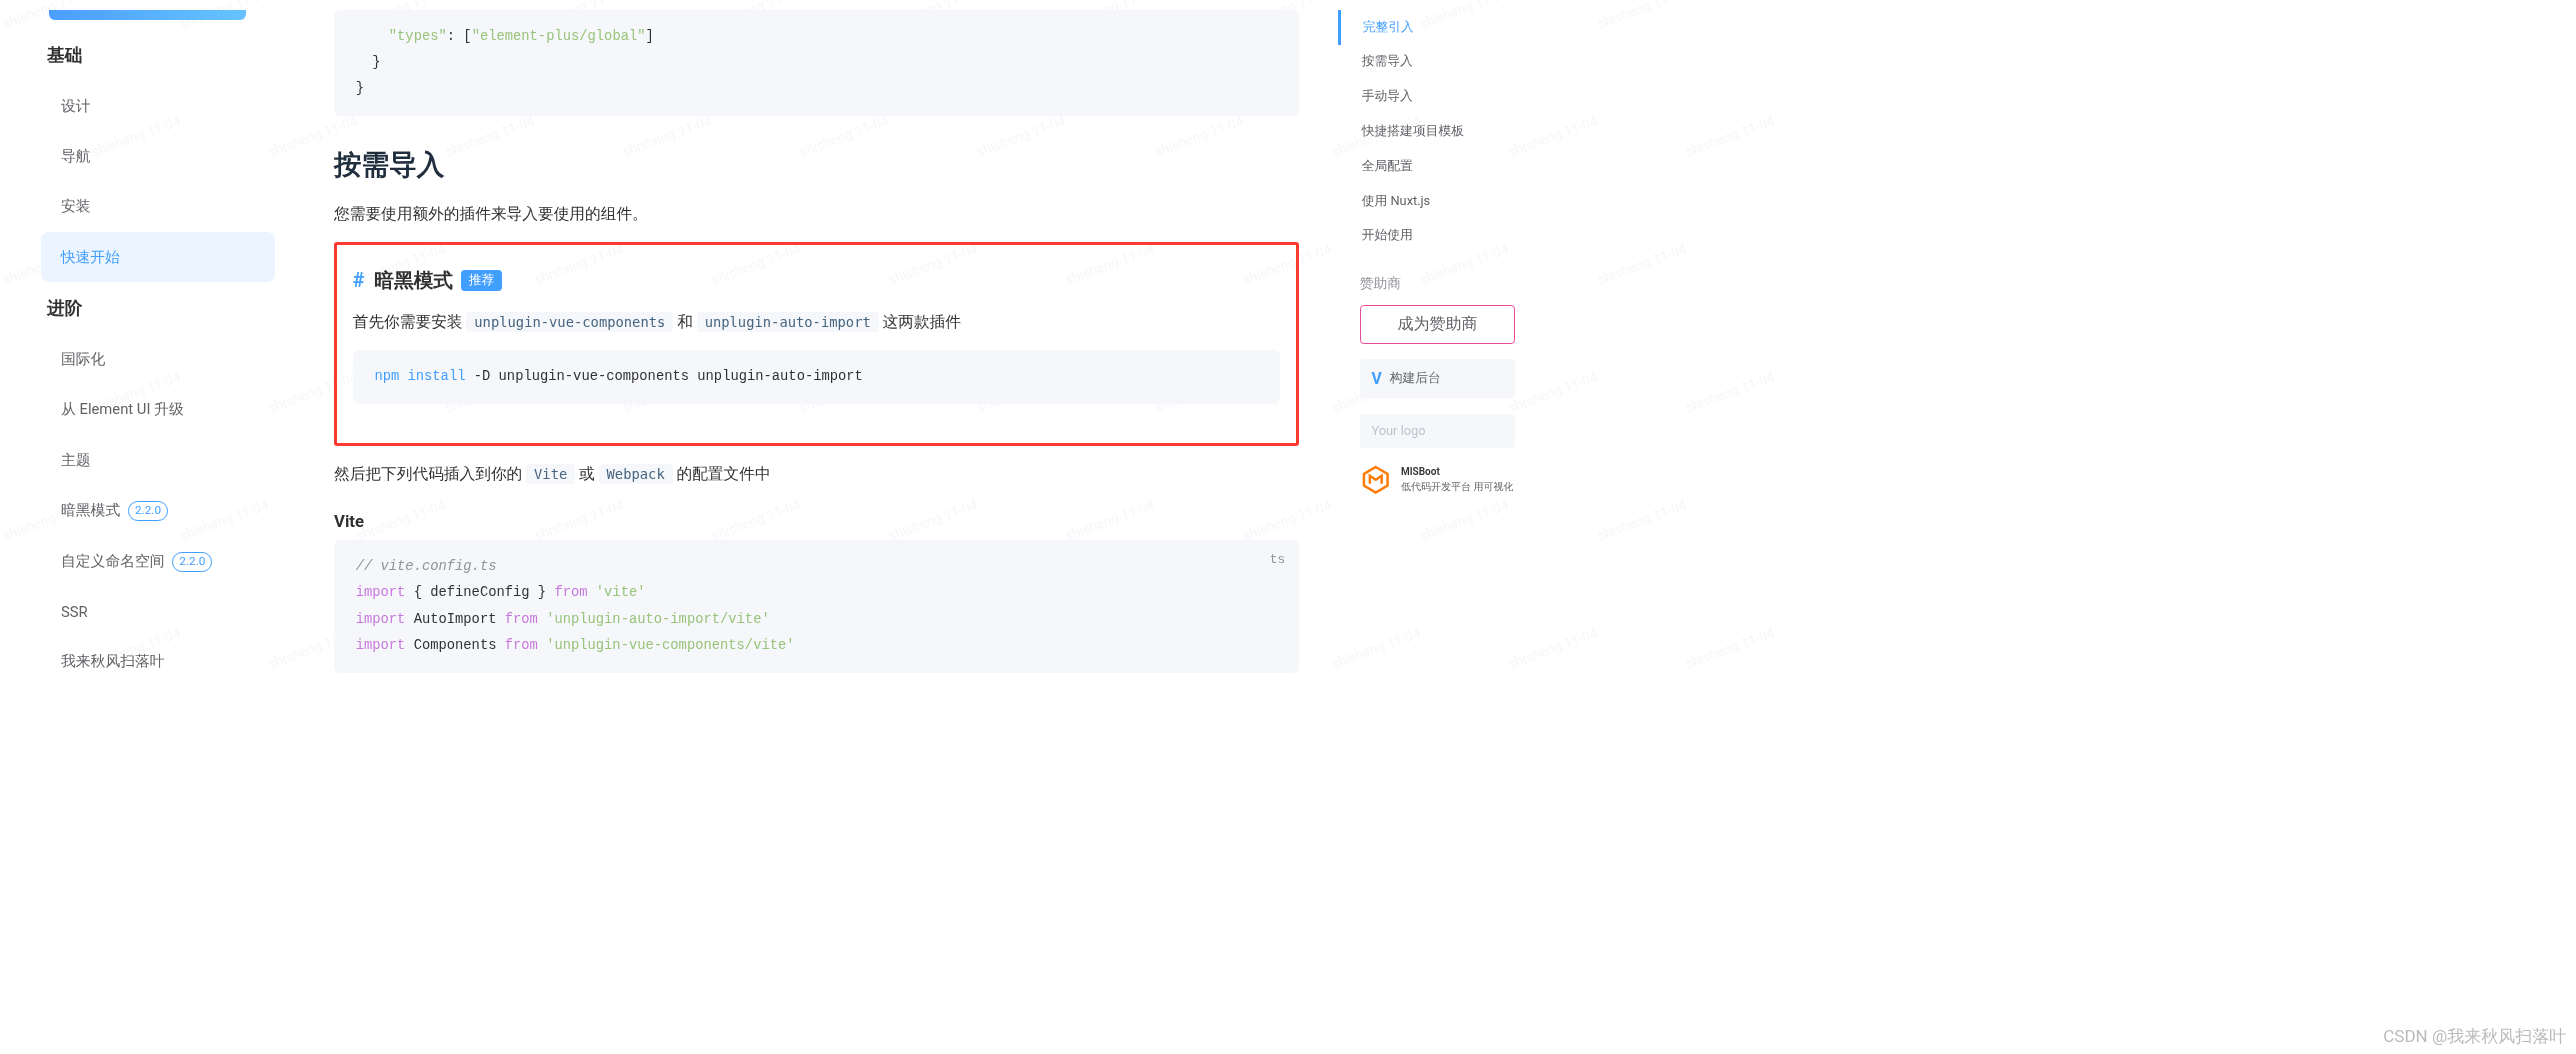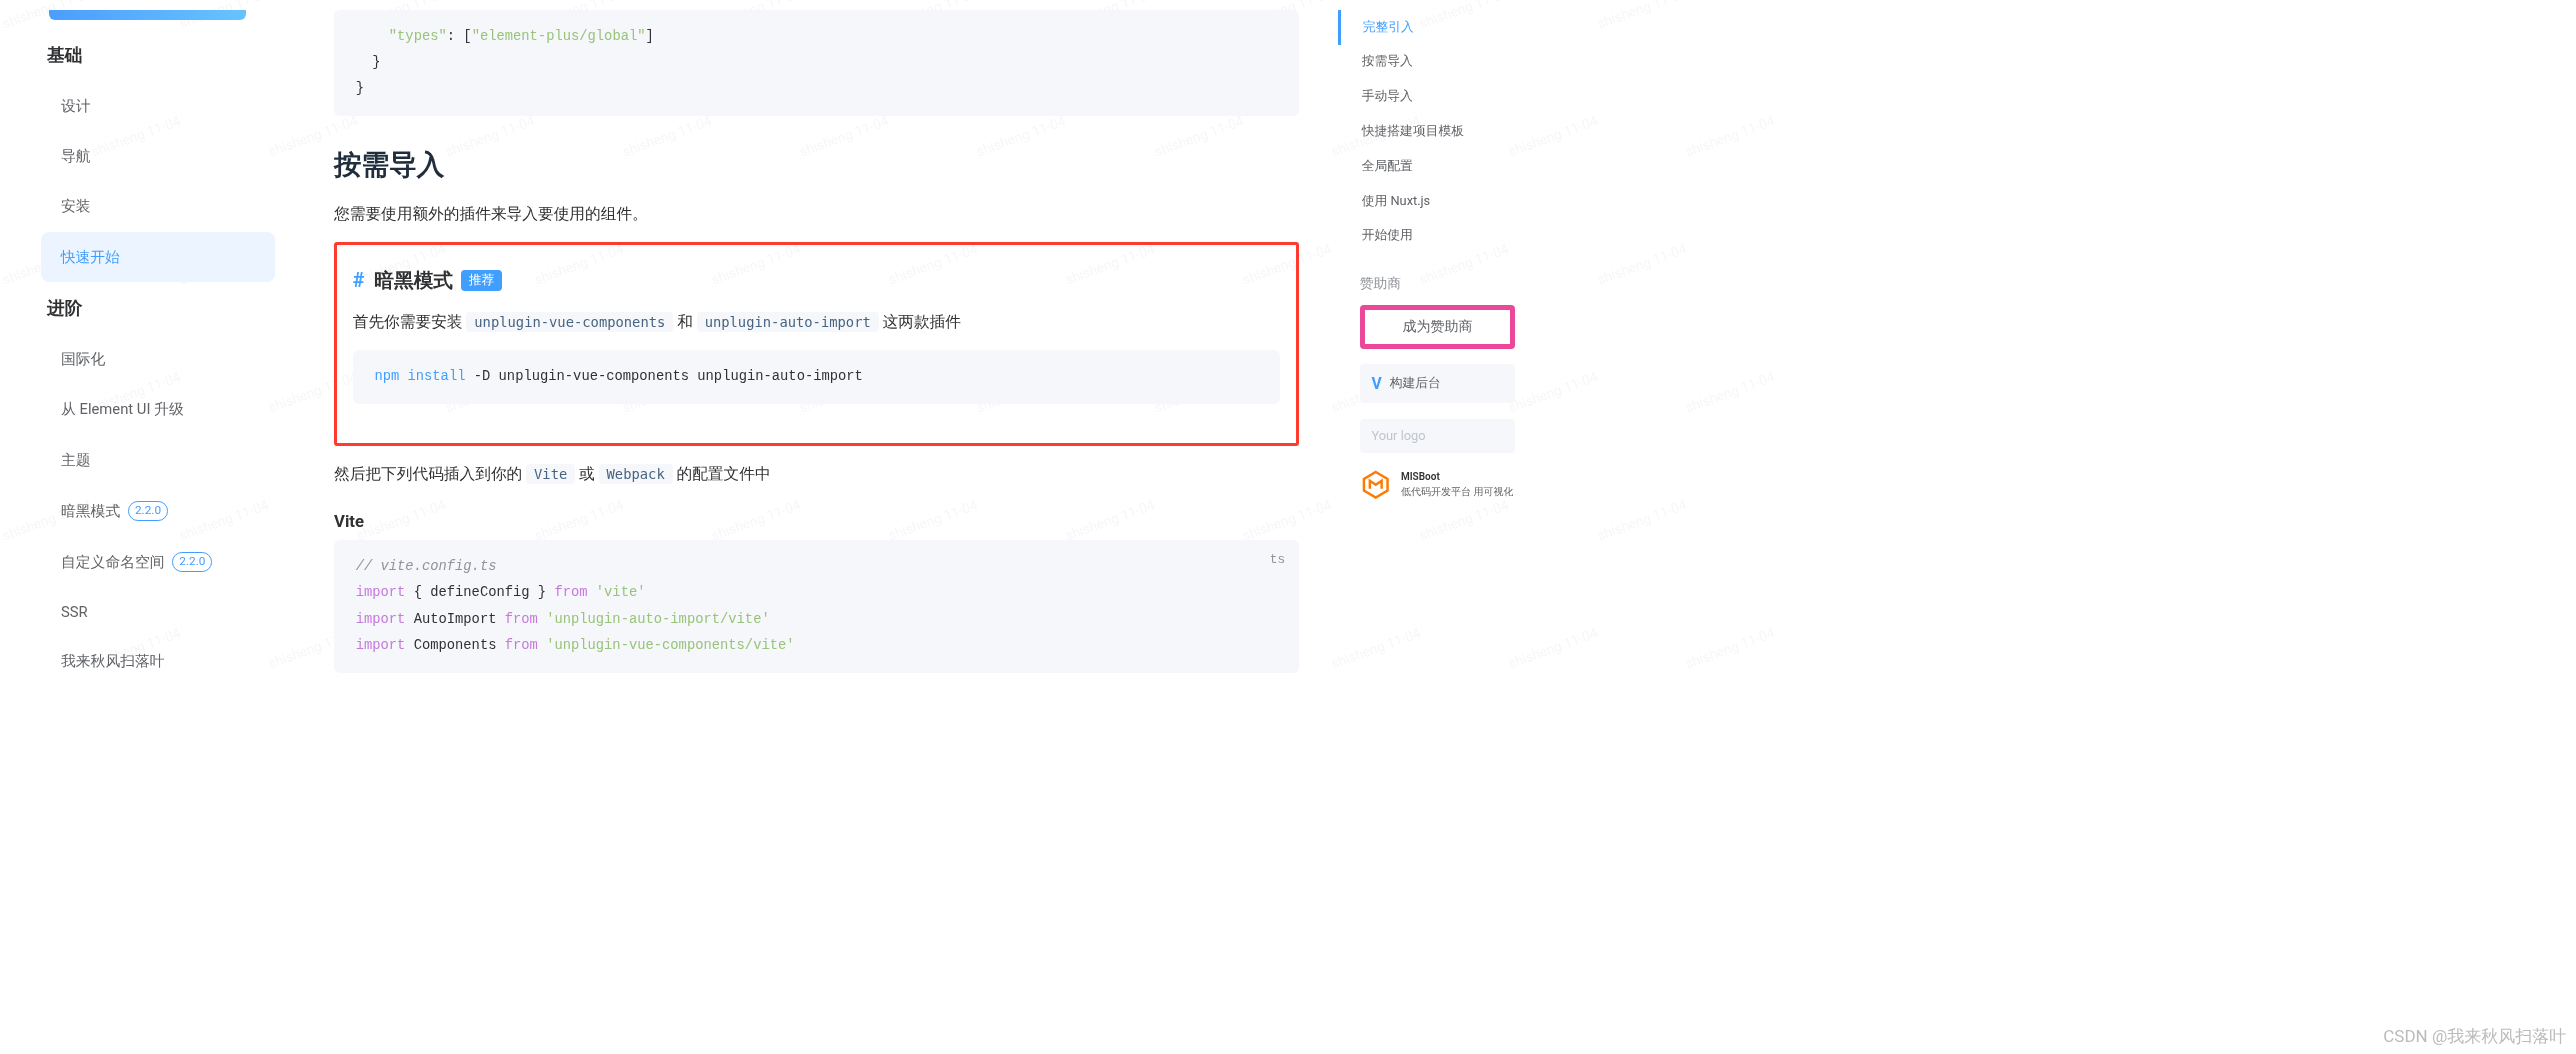--- a/index.html
+++ b/index.html
@@ -43,21 +43,21 @@
       font-weight: 700;
       padding: 13.8px 0 13.8px 47px;
       color: #303133;
     }
     .side-item {
       font-size: 14.8px;
       padding: 15.7px 0 15.7px 61px;
       color: #606266;
       cursor: pointer;
       display: flex;
-      align-items: flex-end;
+      align-items: center;
       gap: 7.9px;
     }
     .side-item.active {
       background: #ecf5ff;
       color: #409eff;
       border-radius: 7.9px;
       margin: 0 19.7px 0 41px;
       padding-left: 19.7px;
       font-weight: 500;
     }
@@ -170,25 +170,25 @@
       border-left: 3px solid #409eff;
       font-weight: 500;
     }
     .sponsor-title {
       font-size: 13.8px;
       color: #909399;
       margin: 21.7px 0 11.8px 21.7px;
     }
     .sponsor-btn {
       margin-left: 21.7px;
-      border: 5px solid #ec4899;
+      border: 1px solid #ec4899;
       border-radius: 3.9px;
       padding: 7.9px 19.7px;
       text-align: center;
-      font-size: 14px;
+      font-size: 16px;
       color: #606266;
       background: #fff;
       cursor: pointer;
       white-space: nowrap;
     }
     .sponsor-card {
       margin: 15.7px 0 0 21.7px;
       background: #f5f7fa;
       border-radius: 3.9px;
       padding: 9.8px 11.8px;

